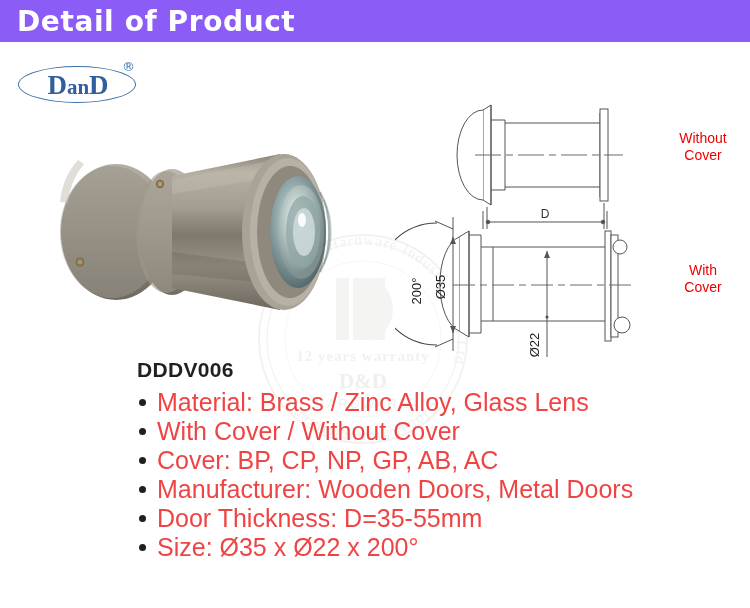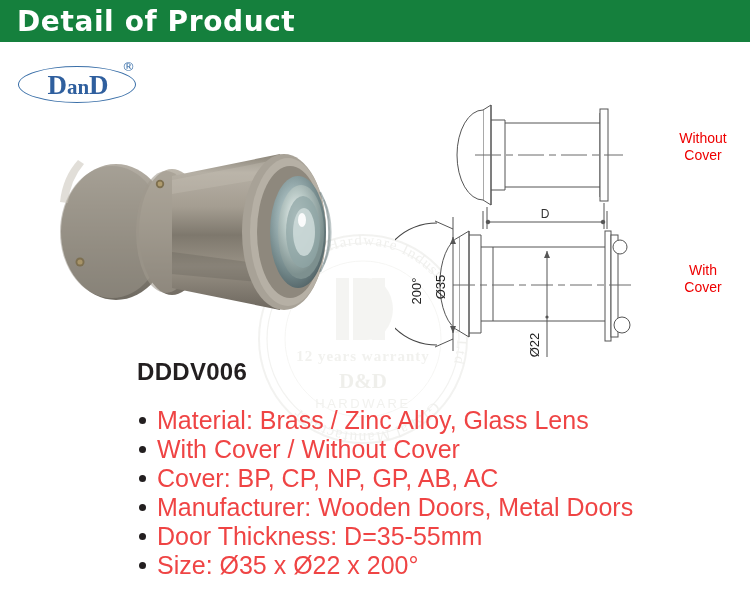--- a/index.html
+++ b/index.html
@@ -23,21 +23,21 @@
     overflow: hidden;
   }
 
   
   #banner {
     position: absolute;
     left: 0;
     top: 0;
     width: 750px;
     height: 42px;
-    background: #15803d;
+    background: #8b5cf6;
   }
   #banner-title {
     position: absolute;
     left: 17px;
     top: 50%;
     transform: translateY(-50%);
     color: #ffffff;
     font-size: 28px;
     font-weight: bold;
     letter-spacing: 0.6px;
@@ -139,25 +139,25 @@
   }
 
   
   #spec-block {
     position: absolute;
     left: 137px;
     top: 358px;
     width: 560px;
   }
   #model-name {
-    font-size: 24px;
+    font-size: 21px;
     font-weight: bold;
     color: #231f20;
     letter-spacing: 0.3px;
-    margin: 0 0 20px 0;
+    margin: 0 0 6px 0;
     font-family: "Liberation Sans", sans-serif;
   }
   #spec-list {
     list-style: none;
     margin: 0;
     padding: 0;
   }
   #spec-list li {
     position: relative;
     padding-left: 20px;

